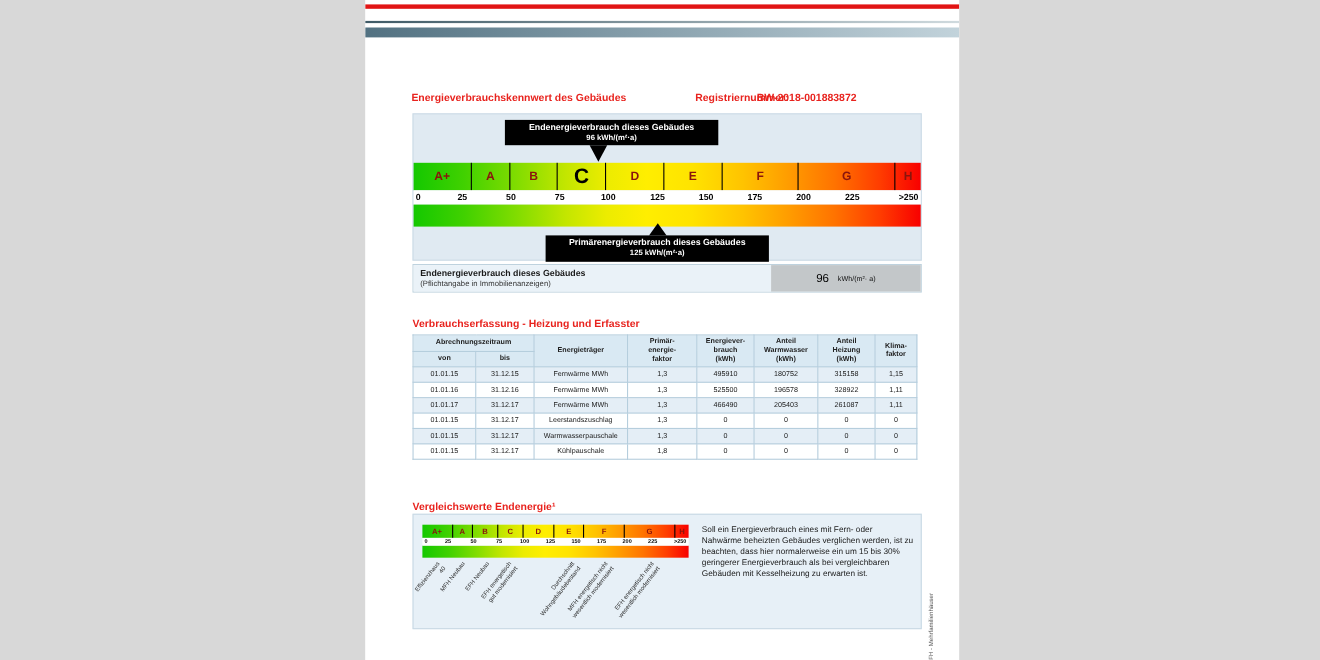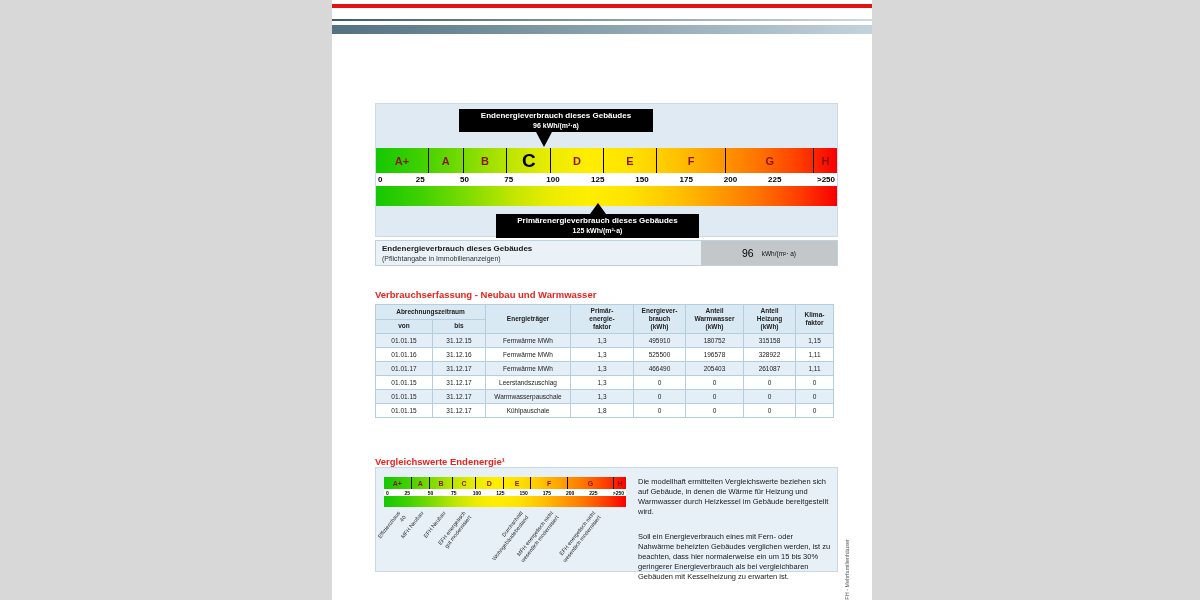--- a/index.html
+++ b/index.html
@@ -110,20 +110,25 @@
 </head>
 <body>
 
 <div class="page">
 
   <div class="bar-red"></div>
   <div class="bar-thin"></div>
   <div class="bar-thick"></div>
 
 
+  <div class="sub-row">
+    <span>Energieverbrauchskennwert des Gebäudes</span>
+    <span class="reg-label">Registriernummer:</span>
+    <span class="reg-value">BW-2018-001883872</span>
+  </div>
 
   <div class="scale-panel">
 
     <div class="callout callout-end">
       <div class="c1">Endenergieverbrauch dieses Gebäudes</div>
       <div class="c2">96 kWh/(m²·a)</div>
     </div>
     <div class="arrow-down"></div>
 
     <div class="band band-letters-big energy-gradient">
@@ -183,21 +188,21 @@
     <div class="mand-left">
       <div class="mand-title">Endenergieverbrauch dieses Gebäudes</div>
       <div class="mand-sub">(Pflichtangabe in Immobilienanzeigen)</div>
     </div>
     <div class="mand-right">
       <span class="mand-val">96</span>
       <span class="mand-unit">kWh/(m²· a)</span>
     </div>
   </div>
 
-  <div class="red-heading h-table">Verbrauchserfassung - Neubau und Warmwasser</div>
+  <div class="red-heading h-table">Verbrauchserfassung - Heizung und Erfasster</div>
 
   <table class="consumption">
     <colgroup>
       <col style="width:57px">
         <col style="width:53px">
         <col style="width:85px">
         <col style="width:63px">
       <col style="width:52px">
         <col style="width:58px">
         <col style="width:52px">
@@ -346,20 +351,19 @@
     <div class="comp-label" style="right:375px">EFH energetisch
 gut modernisiert</div>
     <div class="comp-label" style="right:318px">Durchschnitt
 Wohngebäudebestand</div>
     <div class="comp-label" style="right:288px">MFH energetisch nicht
 wesentlich modernisiert</div>
     <div class="comp-label" style="right:246px">EFH energetisch nicht
 wesentlich modernisiert</div>
 
     <div class="comp-text">
-      <p>Die modellhaft ermittelten Vergleichswerte beziehen sich auf Gebäude, in denen die Wärme für Heizung und Warmwasser durch Heizkessel im Gebäude bereitgestellt wird.</p>
       <p>Soll ein Energieverbrauch eines mit Fern- oder Nahwärme beheizten Gebäudes verglichen werden, ist zu beachten, dass hier normalerweise ein um 15 bis 30% geringerer Energieverbrauch als bei vergleichbaren Gebäuden mit Kesselheizung zu erwarten ist.</p>
     </div>
   </div>
 
   <div class="vfoot">¹ EFH - Einfamilienhäuser, MFH - Mehrfamilienhäuser</div>
 
 </div>
 
 </body></html>

